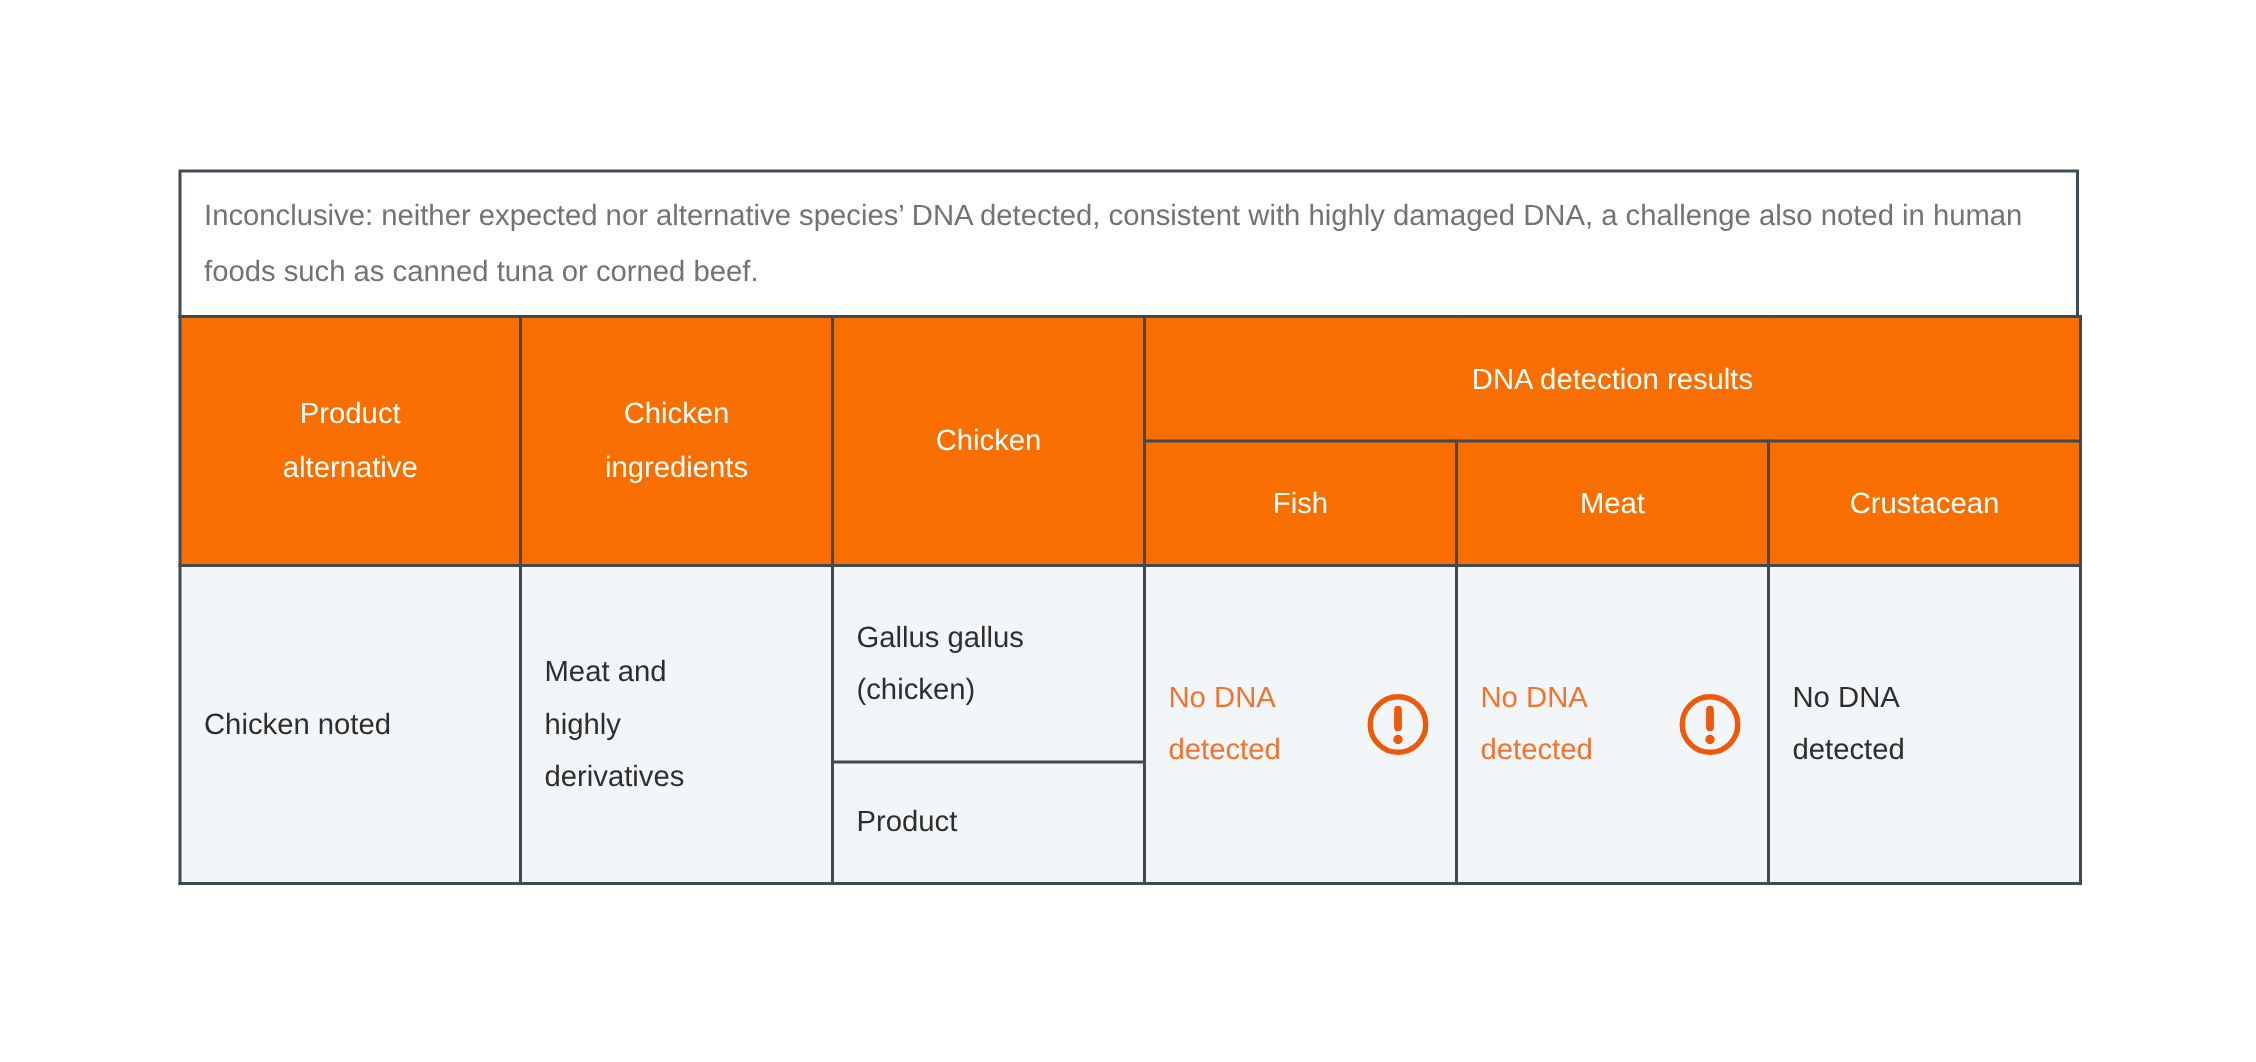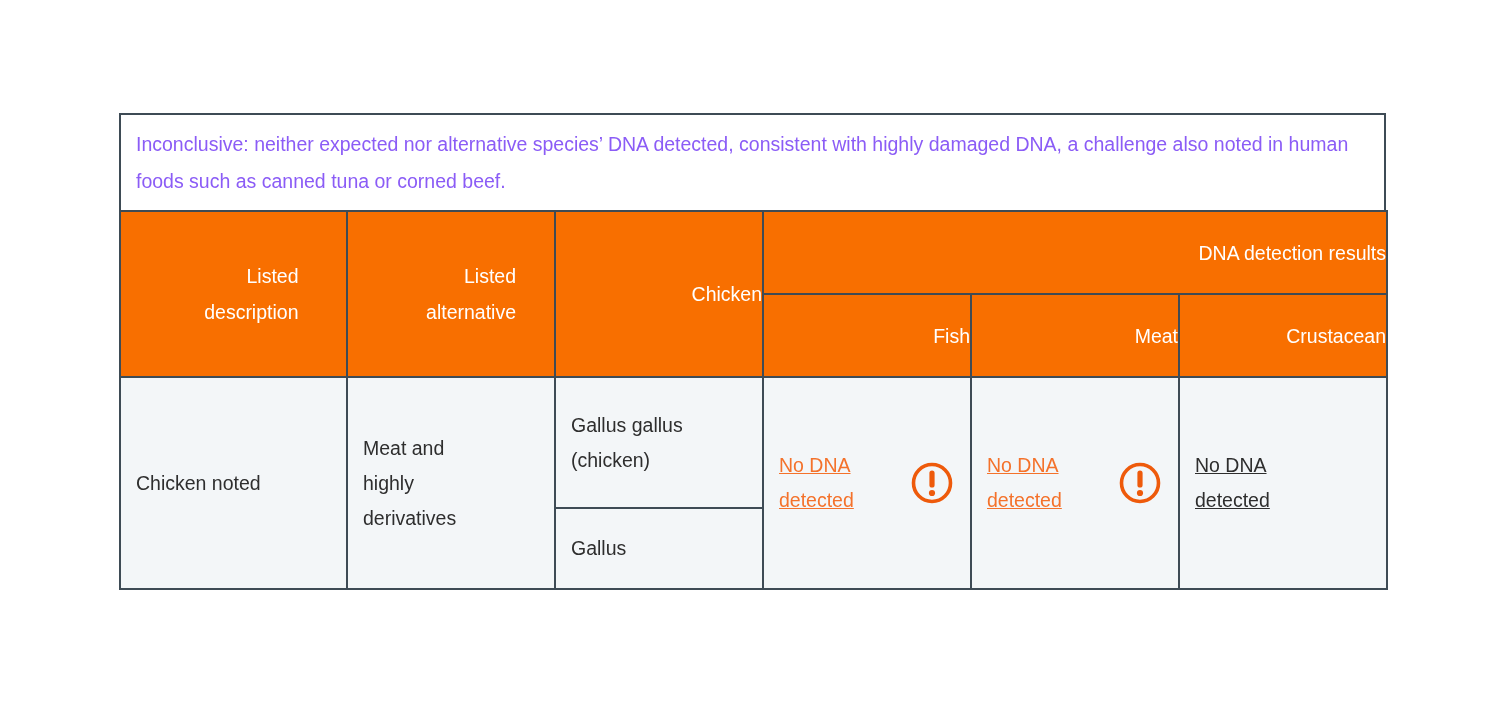--- a/index.html
+++ b/index.html
@@ -15,57 +15,57 @@
     width: 1267px;
   }
   .note-box {
     width: 1267px;
     height: 99px;
     background: #ffffff;
     border: 2px solid #3e4b55;
     padding: 11px 5px 0 15px;
     font-size: 19.5px;
     line-height: 37px;
-    color: #8b5cf6;
+    color: #737373;
   }
   table.results {
     border-collapse: collapse;
     table-layout: fixed;
     width: 1267px;
     margin-top: -2px;
   }
   table.results th, table.results td {
     border: 2px solid #3e4b55;
     font-size: 19.5px;
     font-weight: 400;
   }
   table.results th {
     background: #f86f00;
     color: #ffffff;
-    text-align: right;
+    text-align: center;
     vertical-align: middle;
     line-height: 36px;
     padding: 0;
   }
   tr.hrow1 { height: 83px; }
   tr.hrow2 { height: 83px; }
   tr.brow1 { height: 131px; }
   tr.brow2 { height: 81px; }
   .hwrap { max-width: 130px; margin: 0 auto; }
   table.results td {
     background: #f3f6f8;
     color: #2e2e2e;
     vertical-align: middle;
     text-align: left;
     padding: 0 10px 0 15px;
     line-height: 35px;
   }
   .w125 { max-width: 125px; }
   .w150 { max-width: 160px; }
-  .txt  { max-width: 105px; display: inline-block; text-decoration: underline; }
+  .txt  { max-width: 105px; display: inline-block; }
   .result {
     display: flex;
     align-items: center;
     gap: 26px;
   }
   .accent { color: #f4722b; }
   .warn-icon { flex: 0 0 auto; display: block; }
 </style>
 </head>
 <body>
@@ -81,24 +81,24 @@
       <col style="width:227px">
       <col style="width:208px">
       <col style="width:208px">
       <col style="width:208px">
       <col style="width:208px">
       <col style="width:208px">
     </colgroup>
     <tbody>
       <tr class="hrow1">
         <th rowspan="2">
-          <div class="hwrap">Listed description</div>
+          <div class="hwrap">Product alternative</div>
         </th>
         <th rowspan="2">
-          <div class="hwrap">Listed alternative</div>
+          <div class="hwrap">Chicken ingredients</div>
         </th>
         <th rowspan="2">Chicken</th>
         <th colspan="3">DNA detection results</th>
       </tr>
       <tr class="hrow2">
         <th>Fish</th>
         <th>Meat</th>
         <th>Crustacean</th>
       </tr>
       <tr class="brow1">
@@ -129,18 +129,18 @@
               <rect x="19.4" y="9.5" width="5.2" height="17" rx="2.6" fill="#ee5a0b"></rect>
               <circle cx="22" cy="32" r="3.1" fill="#ee5a0b"></circle>
             </svg>
           </div>
         </td>
         <td rowspan="2">
           <span class="txt">No DNA detected</span>
         </td>
       </tr>
       <tr class="brow2">
-        <td>Gallus</td>
+        <td>Product</td>
       </tr>
     </tbody>
   </table>
 
 </div>
 
 </body></html>

